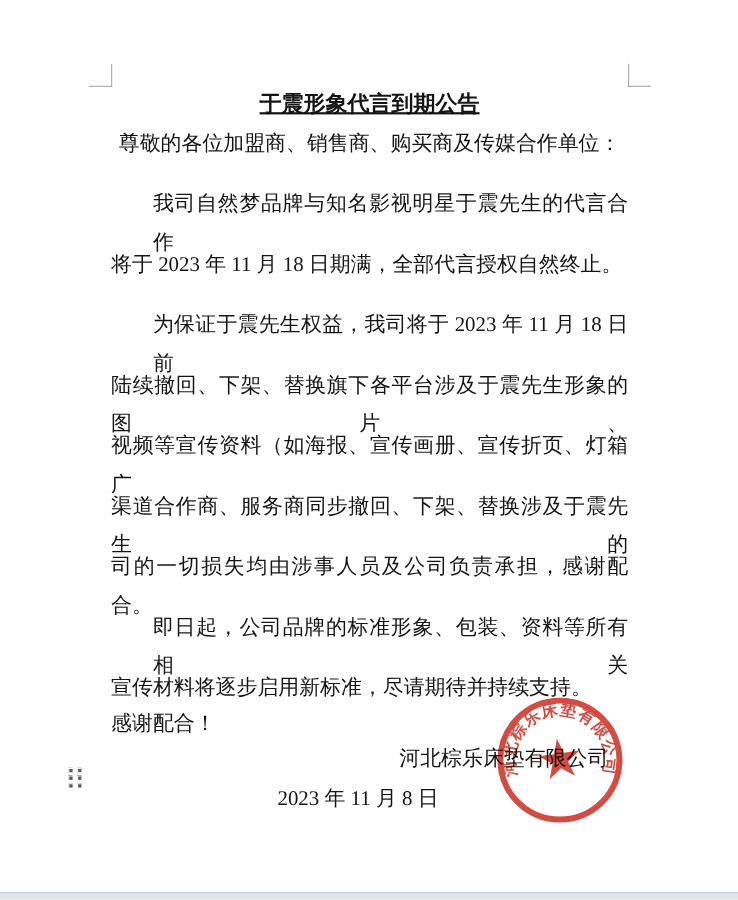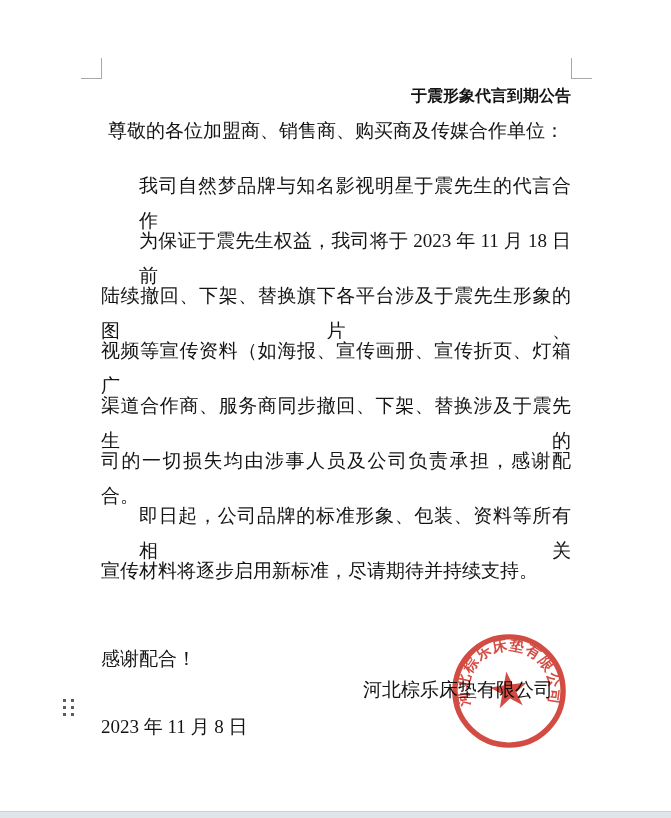--- a/index.html
+++ b/index.html
@@ -21,22 +21,22 @@
   .tl-v{left:101px;top:58px;width:1px;height:21px;}
   .tr-h{left:571px;top:78px;width:21px;height:1px;}
   .tr-v{left:571px;top:58px;width:1px;height:21px;}
 
   
   .text-col{
     position:absolute;left:101px;top:78px;width:470px;
     font-size:19px;line-height:35px;
   }
   .doc-title{
-    font-size:16px;font-weight:600;text-align:right;
-    height:35px;line-height:35px;margin:0;
+    font-size:20px;font-weight:600;text-align:center;
+    height:35px;line-height:35px;margin:0;text-decoration:underline;
   }
   .salutation{height:35px;line-height:35px;margin:0;white-space:nowrap;text-align:center;}
   .para{margin:0;}
   .para.space-before{margin-top:12px;}
   .line{
     height:35px;line-height:35px;
     text-align:justify;text-align-last:justify;
     text-justify:inter-character;
     margin-top:20px;
   }
@@ -46,21 +46,21 @@
   .closing{
     position:absolute;left:101px;top:622px;width:470px;
     font-size:19px;line-height:35px;
   }
   .company-line{
     position:absolute;left:101px;top:653px;width:452px;
     font-size:19px;line-height:35px;text-align:right;
   }
   .date-line{
     position:absolute;left:101px;top:690px;width:449px;
-    font-size:19px;line-height:35px;text-align:left;
+    font-size:19px;line-height:35px;text-align:center;
   }
 
   
   .stamp{
     position:absolute;left:450px;top:632px;width:118px;height:118px;
     mix-blend-mode:multiply;opacity:.9;pointer-events:none;
   }
 
   
   .format-marks{
@@ -87,20 +87,21 @@
 <div class="mark tl-v"></div>
 <div class="mark tr-h"></div>
 <div class="mark tr-v"></div>
 
 <div class="text-col">
   <h1 class="doc-title">于震形象代言到期公告</h1>
   <p class="salutation">尊敬的各位加盟商、销售商、购买商及传媒合作单位：</p>
   <div id="paragraphs">
       <div class="para">
         <div class="line first">我司自然梦品牌与知名影视明星于震先生的代言合作</div>
+        <div class="line last">将于 2023 年 11 月 18 日期满，全部代言授权自然终止。</div>
       </div>
       <div class="para">
         <div class="line first">为保证于震先生权益，我司将于 2023 年 11 月 18 日前</div>
         <div class="line">陆续撤回、下架、替换旗下各平台涉及于震先生形象的图片、</div>
         <div class="line">视频等宣传资料（如海报、宣传画册、宣传折页、灯箱广</div>
         <div class="line">渠道合作商、服务商同步撤回、下架、替换涉及于震先生的</div>
         <div class="line last">司的一切损失均由涉事人员及公司负责承担，感谢配合。</div>
       </div>
       <div class="para space-before">
         <div class="line first">即日起，公司品牌的标准形象、包装、资料等所有相关</div>

